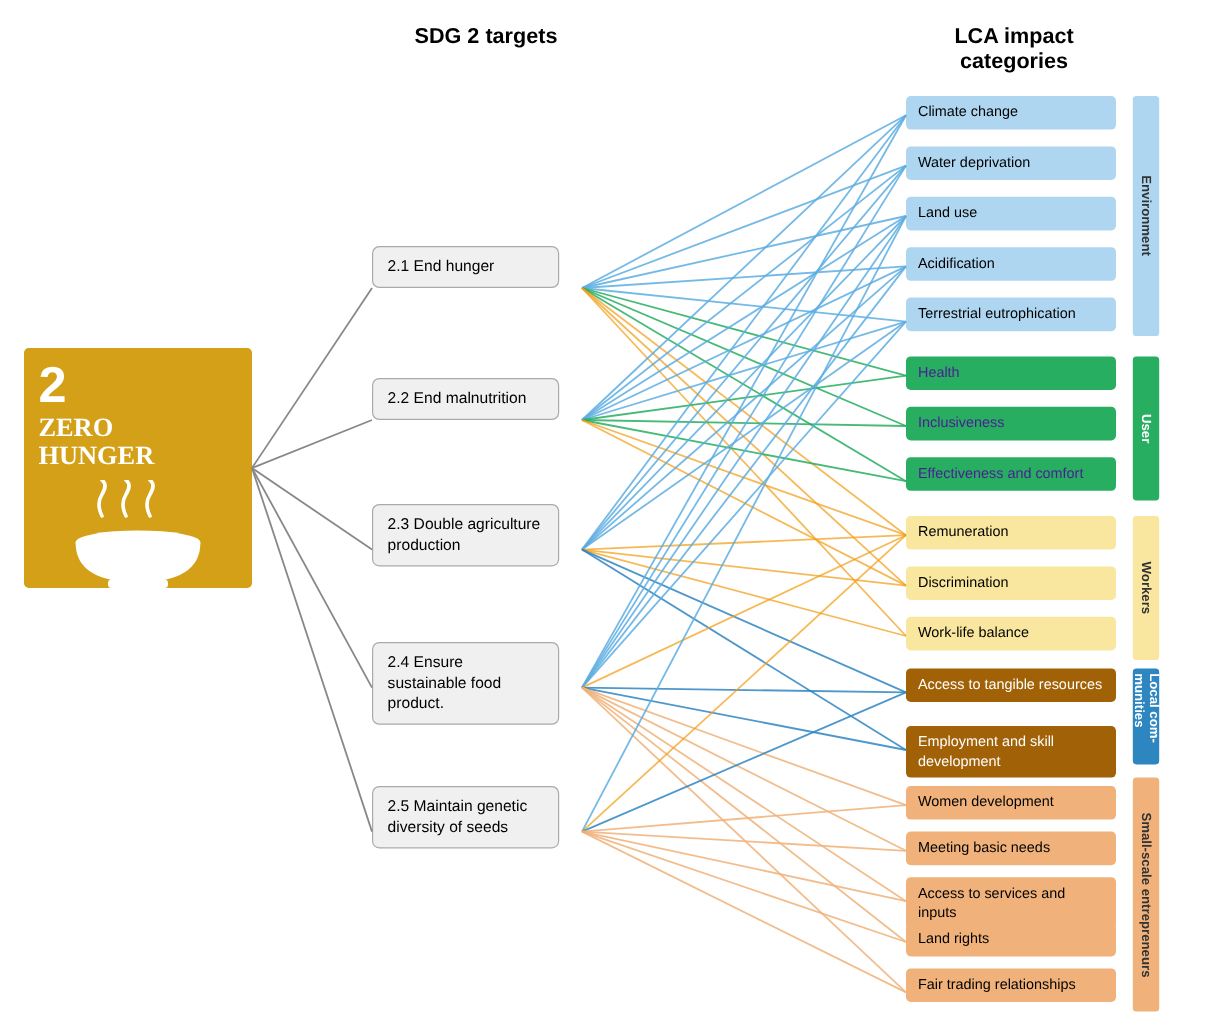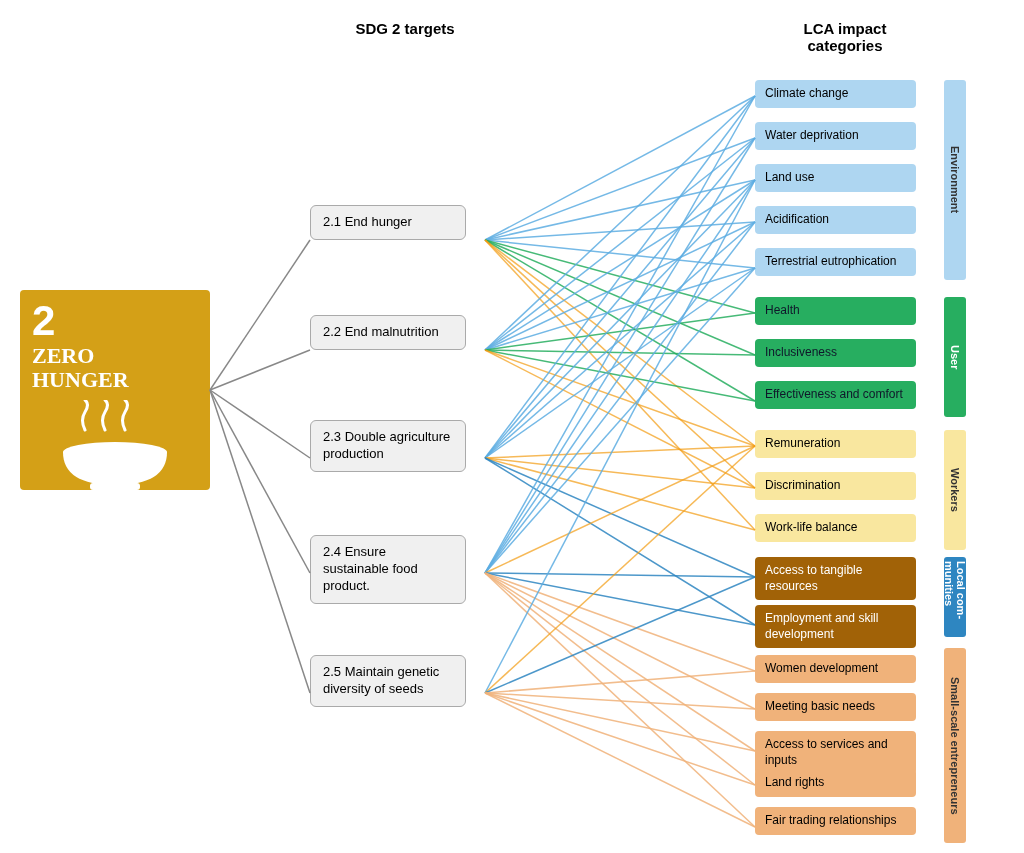--- a/index.html
+++ b/index.html
@@ -51,46 +51,46 @@
       width: 100%;
       display: flex;
       justify-content: center;
     }
 
     
     .col-header {
       position: absolute;
       text-align: center;
       font-weight: bold;
-      font-size: 15px;
+      font-size: 18px;
     }
 
     
     .target-box {
       position: absolute;
       background: #f0f0f0;
       border: 1px solid #aaa;
       border-radius: 6px;
       padding: 8px 12px;
       width: 156px;
       font-size: 13px;
       line-height: 1.3;
     }
 
     
     .lca-box {
       position: absolute;
       border-radius: 4px;
       padding: 6px 10px;
-      width: 161px;
+      width: 175px;
       font-size: 12px;
       line-height: 1.3;
     }
     .lca-blue { background: #AED6F1; }
-    .lca-green { background: #27AE60; color: #0f172a; }
+    .lca-green { background: #27AE60; color: #4c1d95; }
     .lca-yellow { background: #F9E79F; }
     .lca-darkblue { background: #a16207; color: white; }
     .lca-orange { background: #F0B27A; }
 
     
     .side-label {
       position: absolute;
       font-size: 11px;
       font-weight: bold;
       writing-mode: vertical-rl;

